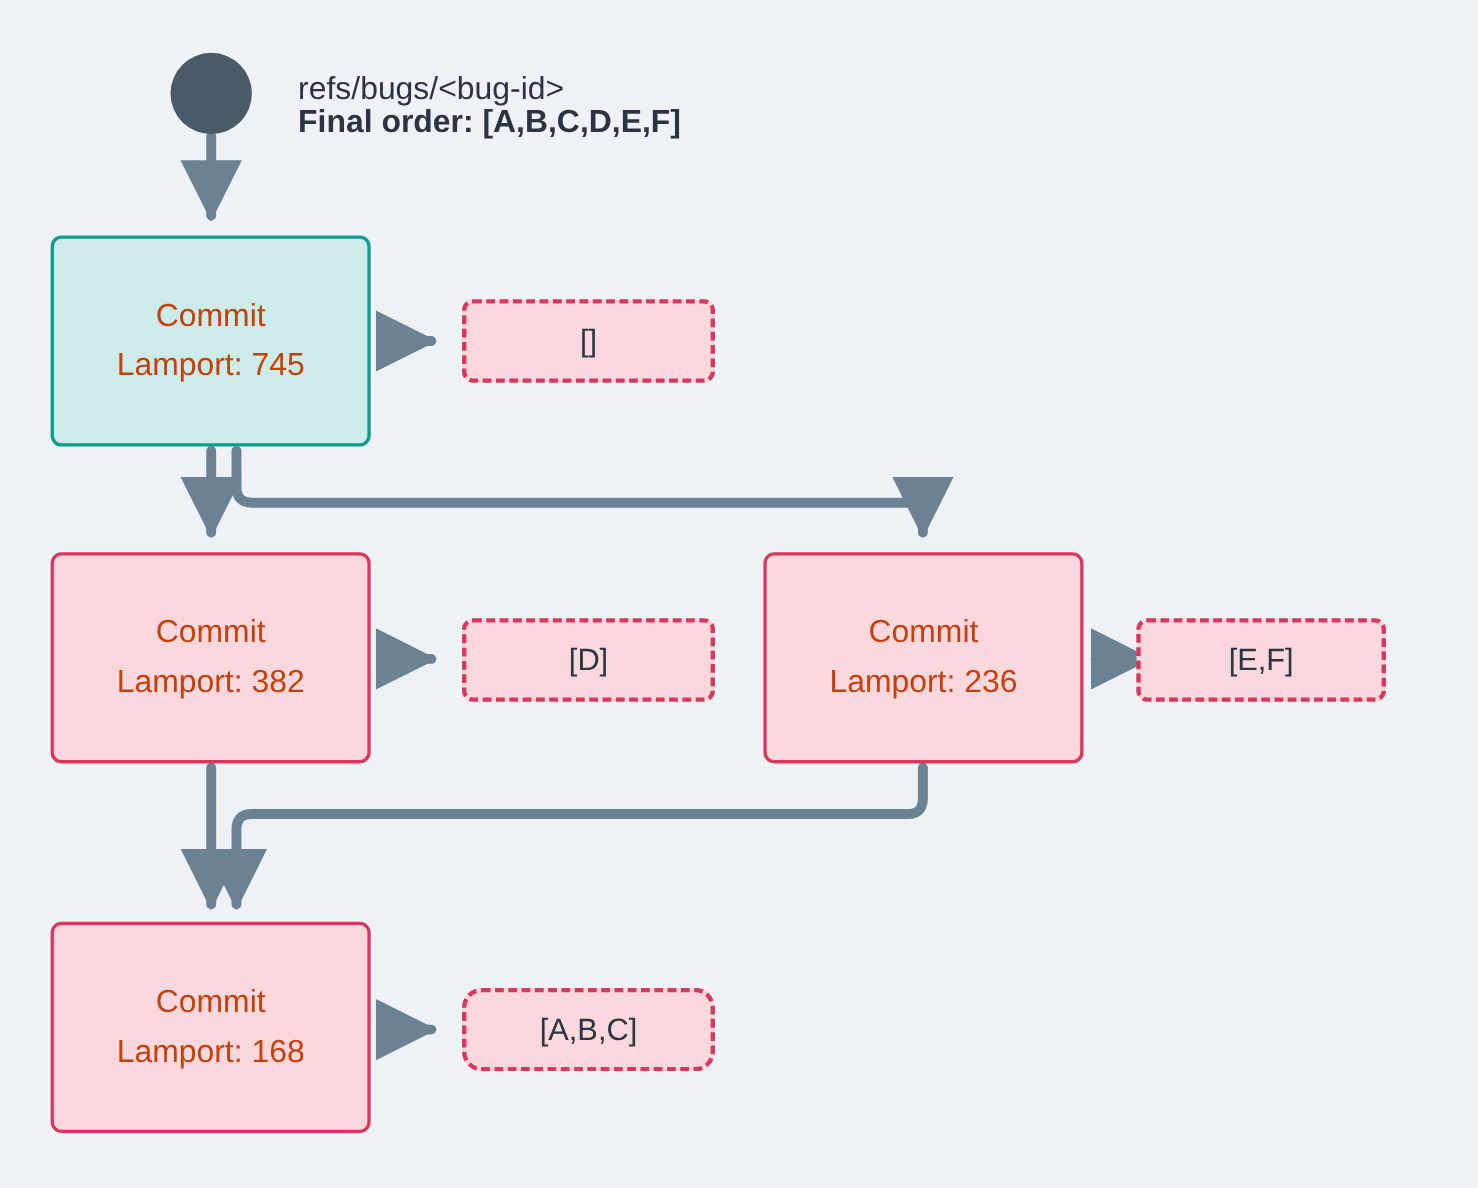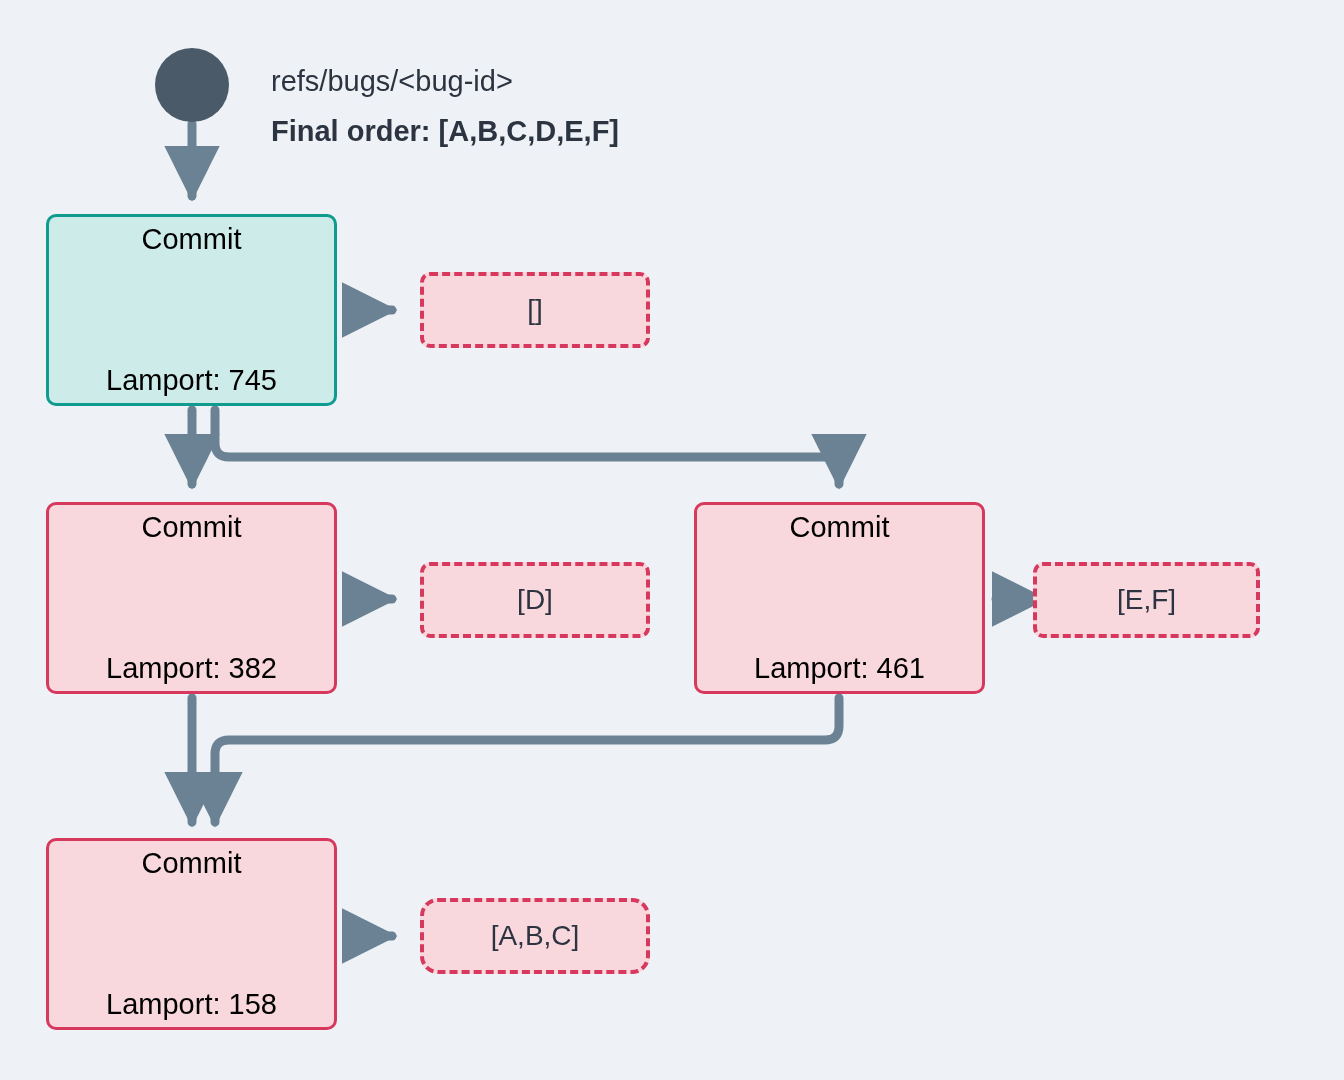--- a/index.html
+++ b/index.html
@@ -19,29 +19,29 @@
     background:#4a5a68;
   }
 
   .ref-label{
     position:absolute;
     color:#2b3440;
     font-size:29px;
     line-height:1.05;
     white-space:nowrap;
   }
-  .ref-label .strong{font-weight:bold;display:block;margin-top:20px;}
+  .ref-label .strong{font-weight:bold;display:block;margin-top:0;}
 
   .node{
     position:absolute;
     box-sizing:border-box;
     border-radius:10px;
     display:flex;flex-direction:column;
-    align-items:center;justify-content:space-between;
-    color:#000000;
+    align-items:center;justify-content:center;
+    color:#c2410c;
     font-size:29px;
     line-height:1.55;
   }
   .node .l1,.node .l2{display:block;white-space:nowrap;}
 
   .node.head{
     background:#cdebe8;
     border:3px solid #0f9b8e;
   }
   .node.commit{
@@ -107,27 +107,27 @@
   <div class="node commit" style="left:46px;top:502px;width:291px;height:192px;">
     <span class="l1">Commit</span>
     <span class="l2">Lamport: 382</span>
   </div>
   <div class="ops" style="left:420px;top:562px;width:230px;height:76px;">
     <span>[D]</span>
   </div>
 
   <div class="node commit" style="left:694px;top:502px;width:291px;height:192px;">
     <span class="l1">Commit</span>
-    <span class="l2">Lamport: 461</span>
+    <span class="l2">Lamport: 236</span>
   </div>
   <div class="ops" style="left:1033px;top:562px;width:227px;height:76px;">
     <span>[E,F]</span>
   </div>
 
   <div class="node commit" style="left:46px;top:838px;width:291px;height:192px;">
     <span class="l1">Commit</span>
-    <span class="l2">Lamport: 158</span>
+    <span class="l2">Lamport: 168</span>
   </div>
   <div class="ops" style="left:420px;top:898px;width:230px;height:76px;border-radius:18px;">
     <span>[A,B,C]</span>
   </div>
 
 </div>
 
 </body></html>

